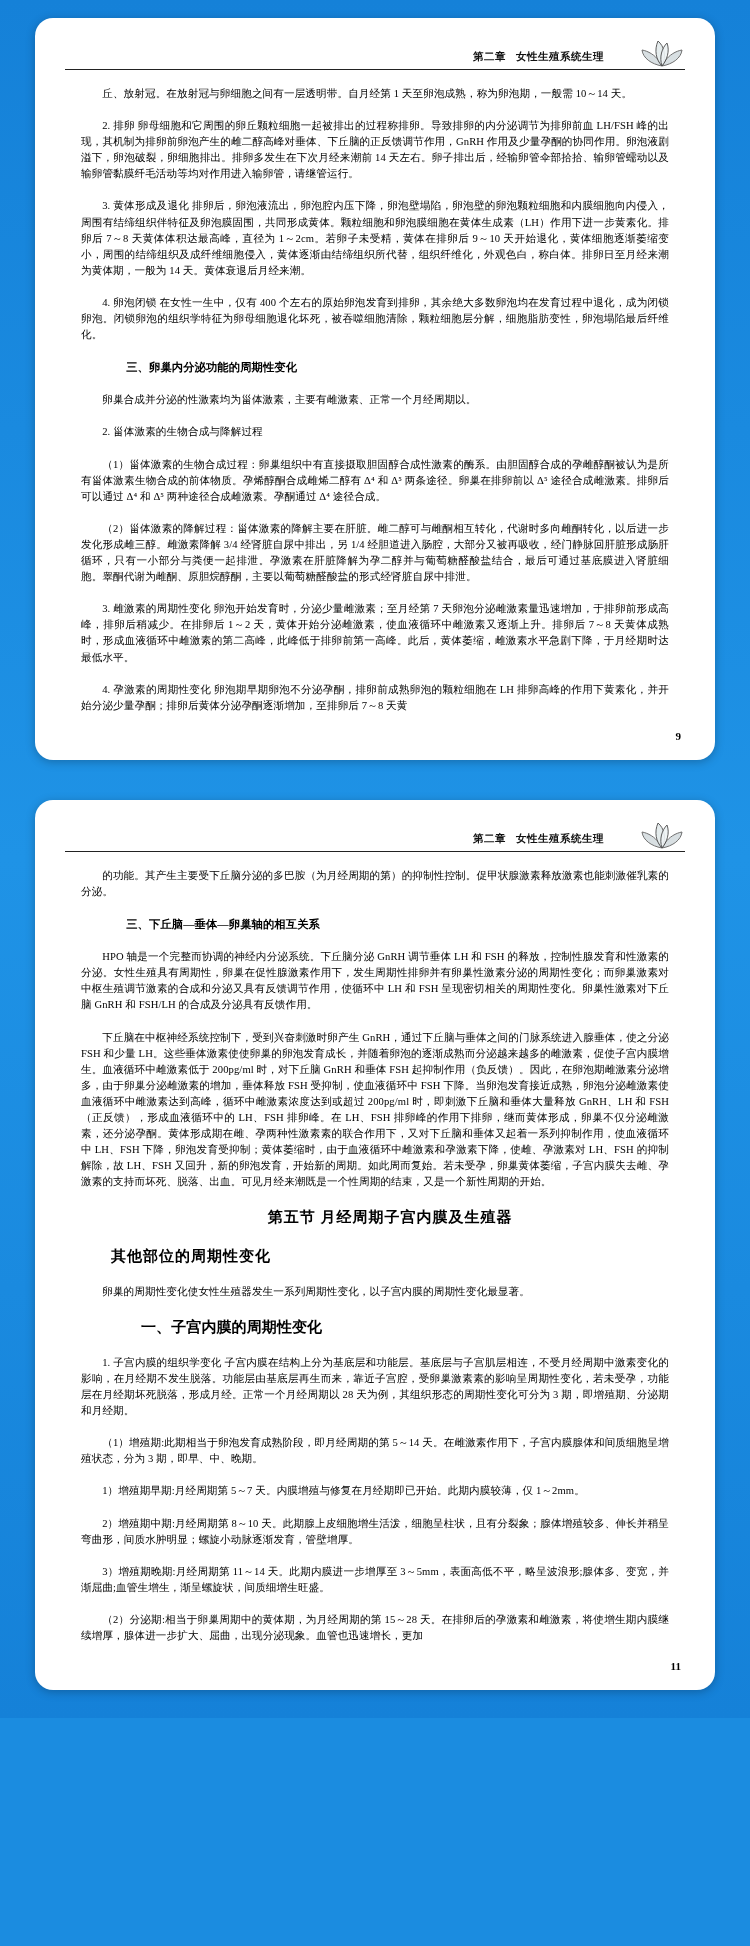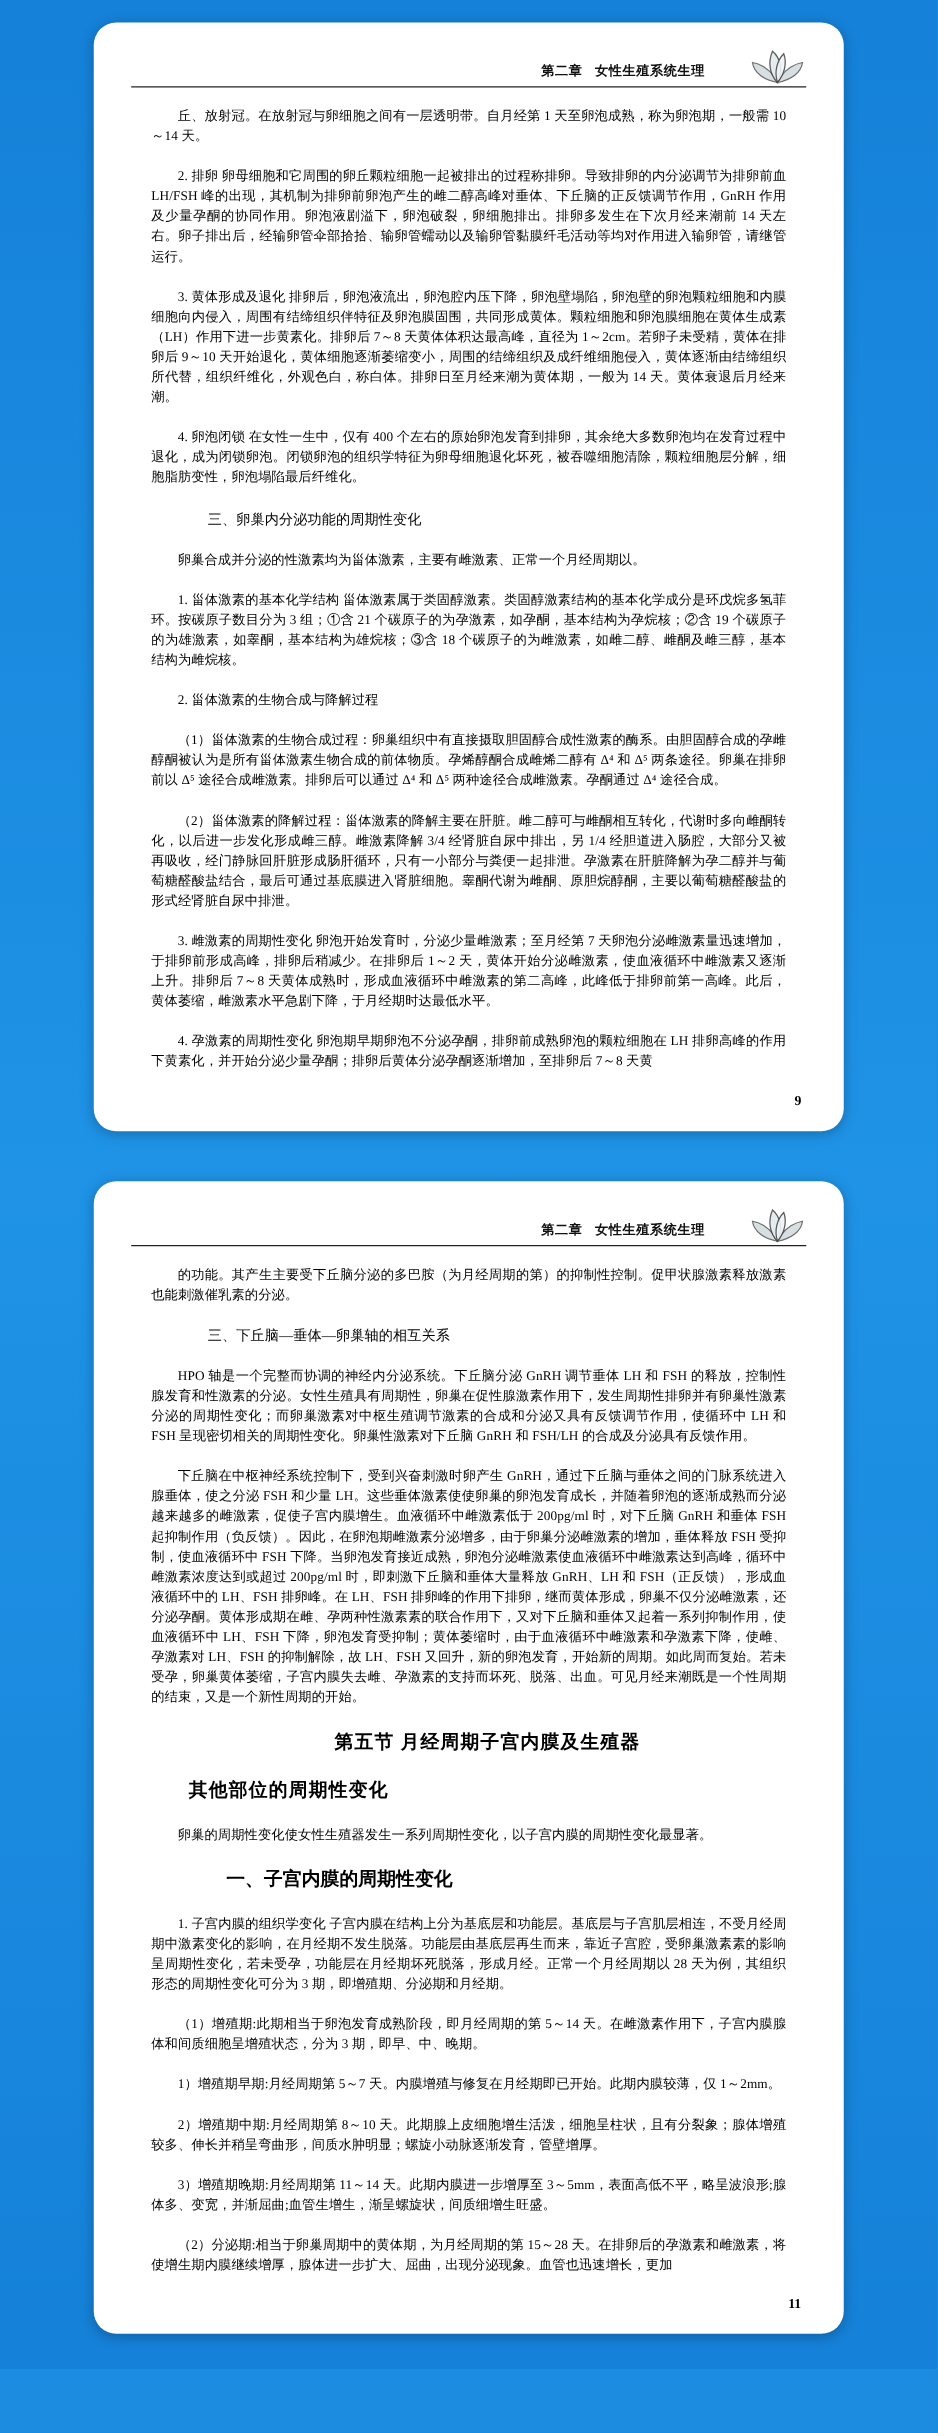--- a/index.html
+++ b/index.html
@@ -7,21 +7,21 @@
     margin: 0; padding: 0;
     width: 750px;
     background: #1b8ce0;
     font-family: "Liberation Serif", "DejaVu Serif", serif;
   }
   body {
     background: linear-gradient(180deg,#1581d8 0%, #1f93e6 50%, #1581d8 100%);
     padding: 18px 0 18px 0;
   }
   .page {
-    width: 600px;
+    width: 680px;
     margin: 0 auto 40px auto;
     background: #ffffff;
     border-radius: 18px;
     padding: 26px 30px 18px 30px;
     position: relative;
     box-shadow: 0 2px 10px rgba(0,0,0,0.25);
   }
   .page.second { margin-bottom: 10px; }
   .page-header {
     display: flex;
@@ -58,21 +58,21 @@
     letter-spacing: 0.1px;
   }
   .content p {
     margin: 16px;
     text-indent: 2em;
   }
   .content p.noindent { text-indent: 0; }
   .sec-title {
     text-indent: 0;
     text-align: left;
-    font-weight: normal;
+    font-weight: bold;
     font-size: 11.3px;
     margin: 7px 0 3px 0;
     padding-left: 2em;
   }
   .big-title {
     text-indent: 0;
     text-align: center;
     font-weight: bold;
     font-size: 15px;
     margin: 16px 0 2px 0;
@@ -121,21 +121,20 @@
       </svg>
     </span>
   </div>
   <div class="content">
     <p>丘、放射冠。在放射冠与卵细胞之间有一层透明带。自月经第 1 天至卵泡成熟，称为卵泡期，一般需 10～14 天。</p>
     <p>2. 排卵  卵母细胞和它周围的卵丘颗粒细胞一起被排出的过程称排卵。导致排卵的内分泌调节为排卵前血 LH/FSH 峰的出现，其机制为排卵前卵泡产生的雌二醇高峰对垂体、下丘脑的正反馈调节作用，GnRH 作用及少量孕酮的协同作用。卵泡液剧溢下，卵泡破裂，卵细胞排出。排卵多发生在下次月经来潮前 14 天左右。卵子排出后，经输卵管伞部拾拾、输卵管蠕动以及输卵管黏膜纤毛活动等均对作用进入输卵管，请继管运行。</p>
     <p>3. 黄体形成及退化  排卵后，卵泡液流出，卵泡腔内压下降，卵泡壁塌陷，卵泡壁的卵泡颗粒细胞和内膜细胞向内侵入，周围有结缔组织伴特征及卵泡膜固围，共同形成黄体。颗粒细胞和卵泡膜细胞在黄体生成素（LH）作用下进一步黄素化。排卵后 7～8 天黄体体积达最高峰，直径为 1～2cm。若卵子未受精，黄体在排卵后 9～10 天开始退化，黄体细胞逐渐萎缩变小，周围的结缔组织及成纤维细胞侵入，黄体逐渐由结缔组织所代替，组织纤维化，外观色白，称白体。排卵日至月经来潮为黄体期，一般为 14 天。黄体衰退后月经来潮。</p>
     <p>4. 卵泡闭锁  在女性一生中，仅有 400 个左右的原始卵泡发育到排卵，其余绝大多数卵泡均在发育过程中退化，成为闭锁卵泡。闭锁卵泡的组织学特征为卵母细胞退化坏死，被吞噬细胞清除，颗粒细胞层分解，细胞脂肪变性，卵泡塌陷最后纤维化。</p>
     <p class="sec-title">三、卵巢内分泌功能的周期性变化</p>
     <p>卵巢合成并分泌的性激素均为甾体激素，主要有雌激素、正常一个月经周期以。</p>
-    <p>1. 甾体激素的基本化学结构  甾体激素属于类固醇激素。类固醇激素结构的基本化学成分是环戊烷多氢菲环。按碳原子数目分为 3 组；①含 21 个碳原子的为孕激素，如孕酮，基本结构为孕烷核；②含 19 个碳原子的为雄激素，如睾酮，基本结构为雄烷核；③含 18 个碳原子的为雌激素，如雌二醇、雌酮及雌三醇，基本结构为雌烷核。</p>
     <p>2. 甾体激素的生物合成与降解过程</p>
     <p>（1）甾体激素的生物合成过程：卵巢组织中有直接摄取胆固醇合成性激素的酶系。由胆固醇合成的孕雌醇酮被认为是所有甾体激素生物合成的前体物质。孕烯醇酮合成雌烯二醇有 Δ⁴ 和 Δ⁵ 两条途径。卵巢在排卵前以 Δ⁵ 途径合成雌激素。排卵后可以通过 Δ⁴ 和 Δ⁵ 两种途径合成雌激素。孕酮通过 Δ⁴ 途径合成。</p>
     <p>（2）甾体激素的降解过程：甾体激素的降解主要在肝脏。雌二醇可与雌酮相互转化，代谢时多向雌酮转化，以后进一步发化形成雌三醇。雌激素降解 3/4 经肾脏自尿中排出，另 1/4 经胆道进入肠腔，大部分又被再吸收，经门静脉回肝脏形成肠肝循环，只有一小部分与粪便一起排泄。孕激素在肝脏降解为孕二醇并与葡萄糖醛酸盐结合，最后可通过基底膜进入肾脏细胞。睾酮代谢为雌酮、原胆烷醇酮，主要以葡萄糖醛酸盐的形式经肾脏自尿中排泄。</p>
     <p>3. 雌激素的周期性变化  卵泡开始发育时，分泌少量雌激素；至月经第 7 天卵泡分泌雌激素量迅速增加，于排卵前形成高峰，排卵后稍减少。在排卵后 1～2 天，黄体开始分泌雌激素，使血液循环中雌激素又逐渐上升。排卵后 7～8 天黄体成熟时，形成血液循环中雌激素的第二高峰，此峰低于排卵前第一高峰。此后，黄体萎缩，雌激素水平急剧下降，于月经期时达最低水平。</p>
     <p>4. 孕激素的周期性变化  卵泡期早期卵泡不分泌孕酮，排卵前成熟卵泡的颗粒细胞在 LH 排卵高峰的作用下黄素化，并开始分泌少量孕酮；排卵后黄体分泌孕酮逐渐增加，至排卵后 7～8 天黄</p>
   </div>
   <div class="pagenum">9</div>
 </div>
 
 <div class="page second">

